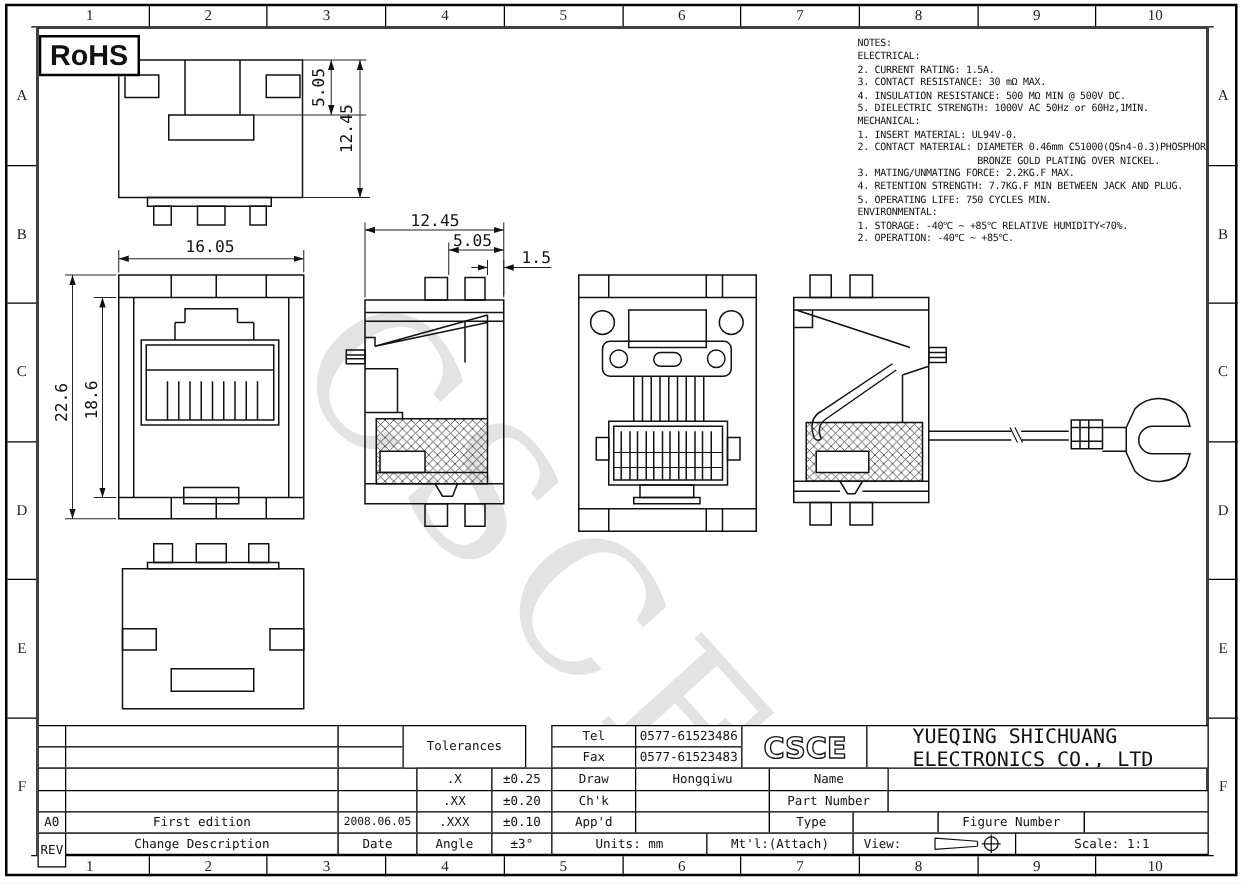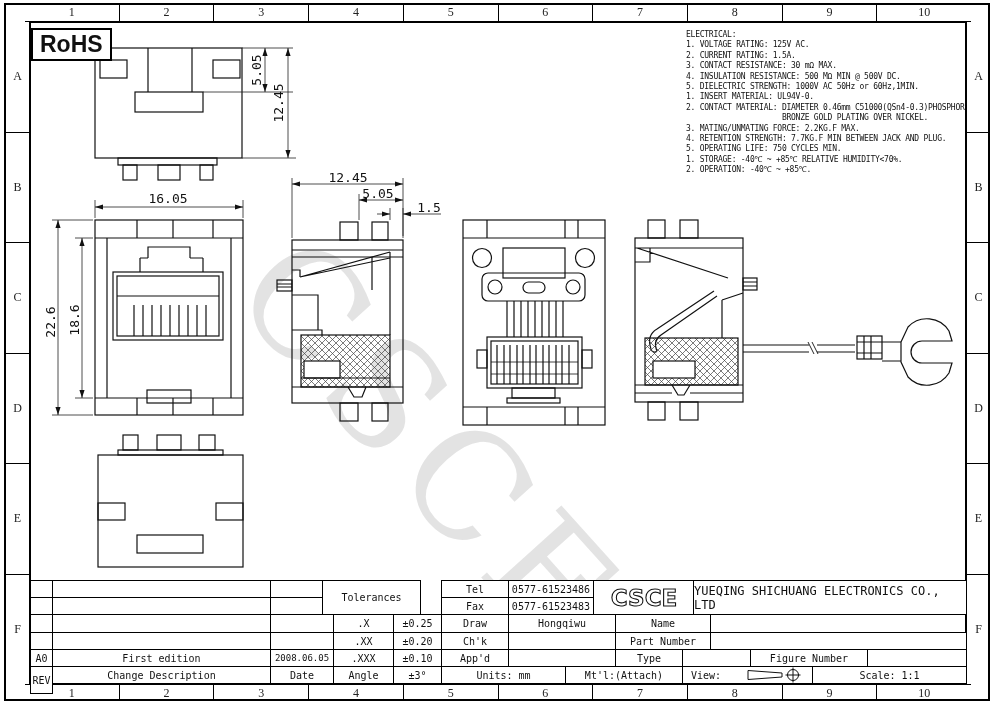--- a/index.html
+++ b/index.html
@@ -30,21 +30,21 @@
   
   #notes{left:686px;top:30px;width:286px;font-size:8px;letter-spacing:-.25px;line-height:10.4px;}
   #notes div{white-space:pre;}
   
   .dim{position:absolute;font-size:13px;white-space:nowrap;transform:translate(-50%,-50%);}
   .dim.rot{transform:translate(-50%,-50%) rotate(-90deg);}
   
   .c{position:absolute;box-sizing:border-box;border:1px solid #000;background:#fff;
      display:flex;align-items:center;justify-content:center;font-size:10px;overflow:hidden;}
   .c.left{justify-content:flex-start;padding-left:8px;}
-  #tb-company{font-size:12px;}
+  #tb-company{font-size:16px;padding-left:36px;}
   
   #drawing{left:0;top:0;pointer-events:none;}
   #drawing .obj{stroke:#111;stroke-width:1.2;fill:none;}
   #drawing .thin{stroke:#222;stroke-width:.8;fill:none;}
 </style>
 </head>
 <body>
 
 <div id="page">
 
@@ -228,32 +228,34 @@
   <div class="dim" style="left:168px;top:198px">16.05</div>
   <div class="dim rot" style="left:50px;top:322px">22.6</div>
   <div class="dim rot" style="left:74px;top:320px">18.6</div>
   <div class="dim" style="left:348px;top:177px">12.45</div>
   <div class="dim" style="left:378px;top:193px">5.05</div>
   <div class="dim" style="left:429px;top:207px">1.5</div>
 
   <div id="rohs" class="abs">RoHS</div>
 
   <div id="notes" class="abs">
+    <div>NOTES:</div>
     <div>ELECTRICAL:</div>
-    <div>1. VOLTAGE RATING: 125V AC.</div>
     <div>2. CURRENT RATING: 1.5A.</div>
     <div>3. CONTACT RESISTANCE: 30 mΩ MAX.</div>
     <div>4. INSULATION RESISTANCE: 500 MΩ MIN @ 500V DC.</div>
     <div>5. DIELECTRIC STRENGTH: 1000V AC 50Hz or 60Hz,1MIN.</div>
+    <div>MECHANICAL:</div>
     <div>1. INSERT MATERIAL: UL94V-0.</div>
     <div>2. CONTACT MATERIAL: DIAMETER 0.46mm C51000(QSn4-0.3)PHOSPHOR</div>
     <div>                     BRONZE GOLD PLATING OVER NICKEL.</div>
     <div>3. MATING/UNMATING FORCE: 2.2KG.F MAX.</div>
     <div>4. RETENTION STRENGTH: 7.7KG.F MIN BETWEEN JACK AND PLUG.</div>
     <div>5. OPERATING LIFE: 750 CYCLES MIN.</div>
+    <div>ENVIRONMENTAL:</div>
     <div>1. STORAGE: -40℃ ~ +85℃ RELATIVE HUMIDITY&lt;70%.</div>
     <div>2. OPERATION: -40℃ ~ +85℃.</div>
   </div>
 
   <div class="c" style="left:30px;top:580px;width:23px;height:18px"></div>
   <div class="c" style="left:52px;top:580px;width:219px;height:18px"></div>
   <div class="c" style="left:270px;top:580px;width:64px;height:18px"></div>
   <div class="c" style="left:30px;top:597px;width:23px;height:18px"></div>
   <div class="c" style="left:52px;top:597px;width:219px;height:18px"></div>
   <div class="c" style="left:270px;top:597px;width:64px;height:18px"></div>

